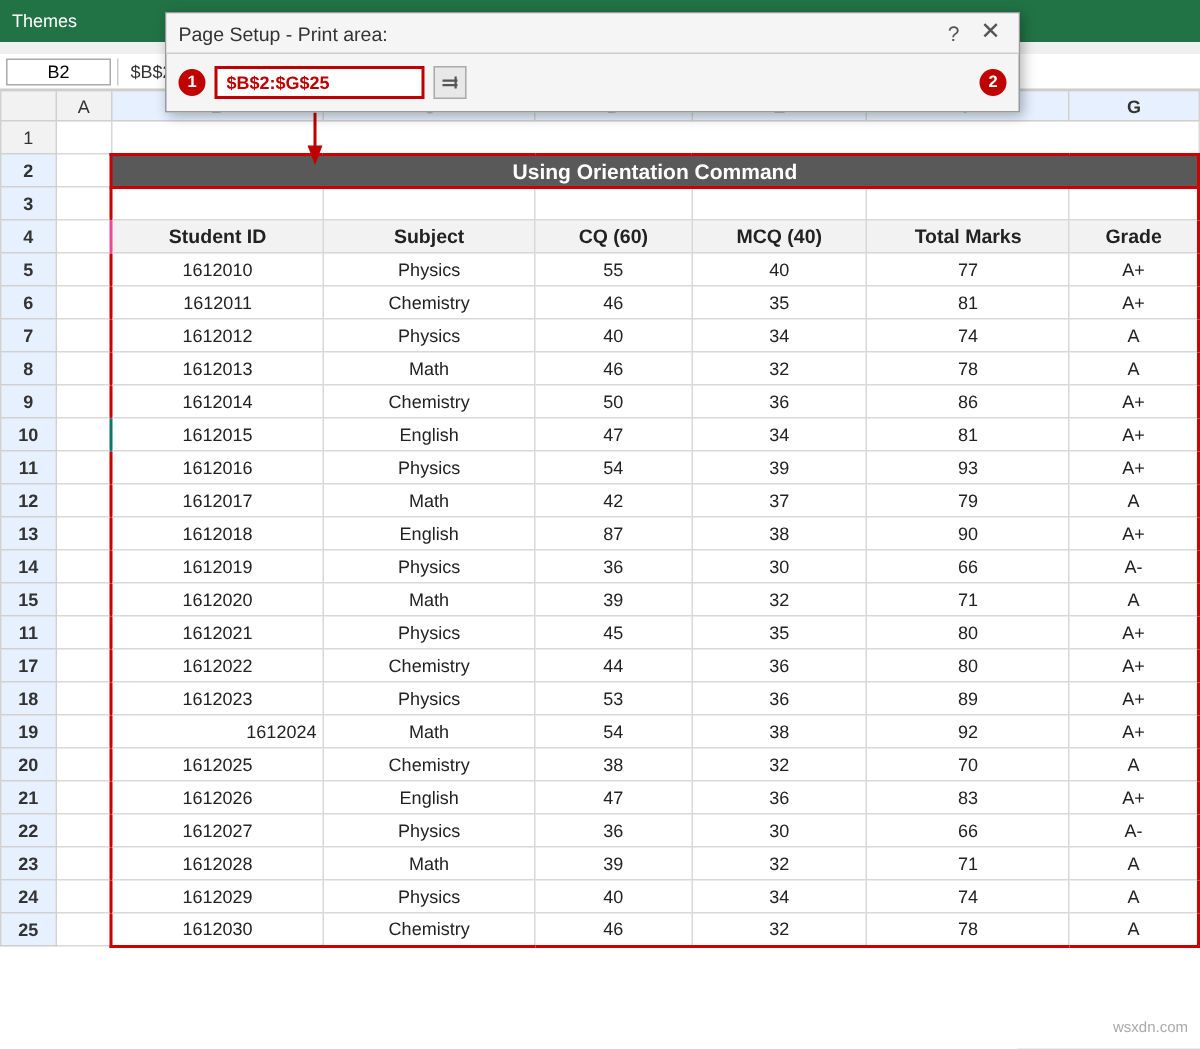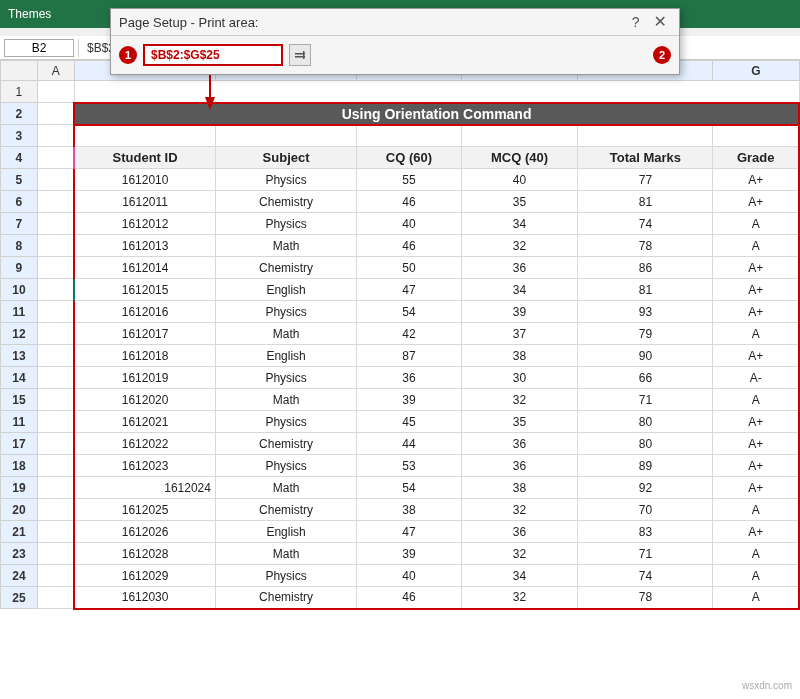--- a/index.html
+++ b/index.html
@@ -509,20 +509,30 @@
     <td class="row-header selected">21</td>
     <td class="data-cell"></td>
     <td class="data-cell" style="border-left:2px solid #cc0000;">1612026</td>
     <td class="data-cell" style="">English</td>
     <td class="data-cell" style="">47</td>
     <td class="data-cell" style="">36</td>
     <td class="data-cell" style="">83</td>
     <td class="data-cell" style="border-right:2px solid #cc0000;">A+</td>
   </tr>
             <tr>
+    <td class="row-header selected">22</td>
+    <td class="data-cell"></td>
+    <td class="data-cell" style="border-left:2px solid #cc0000;">1612027</td>
+    <td class="data-cell" style="">Physics</td>
+    <td class="data-cell" style="">36</td>
+    <td class="data-cell" style="">30</td>
+    <td class="data-cell" style="">66</td>
+    <td class="data-cell" style="border-right:2px solid #cc0000;">A-</td>
+  </tr>
+            <tr>
     <td class="row-header selected">23</td>
     <td class="data-cell"></td>
     <td class="data-cell" style="border-left:2px solid #cc0000;">1612028</td>
     <td class="data-cell" style="">Math</td>
     <td class="data-cell" style="">39</td>
     <td class="data-cell" style="">32</td>
     <td class="data-cell" style="">71</td>
     <td class="data-cell" style="border-right:2px solid #cc0000;">A</td>
   </tr>
             <tr>

